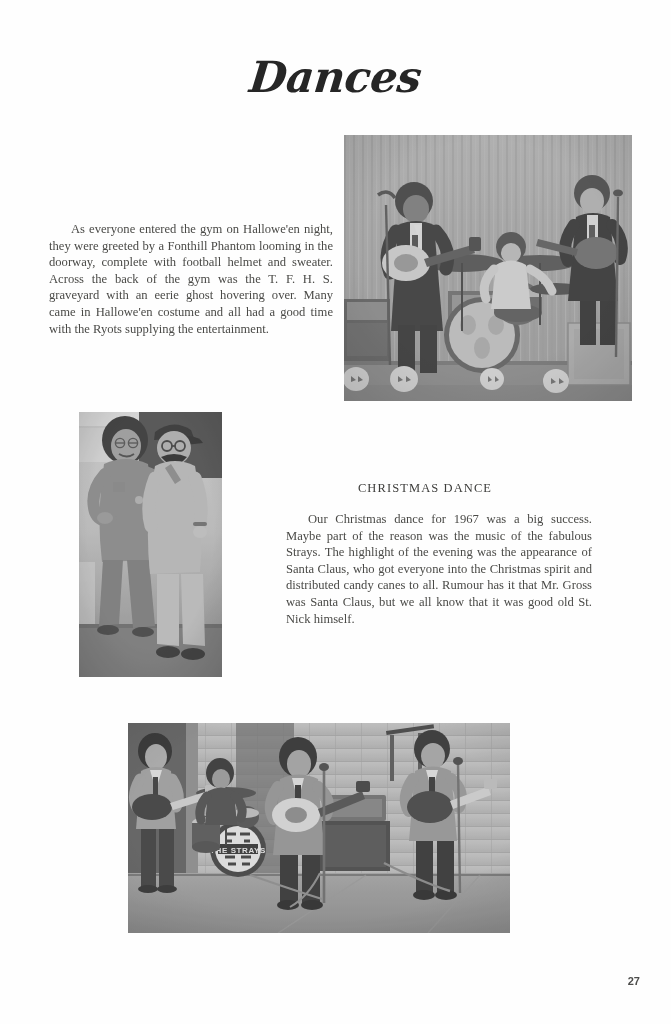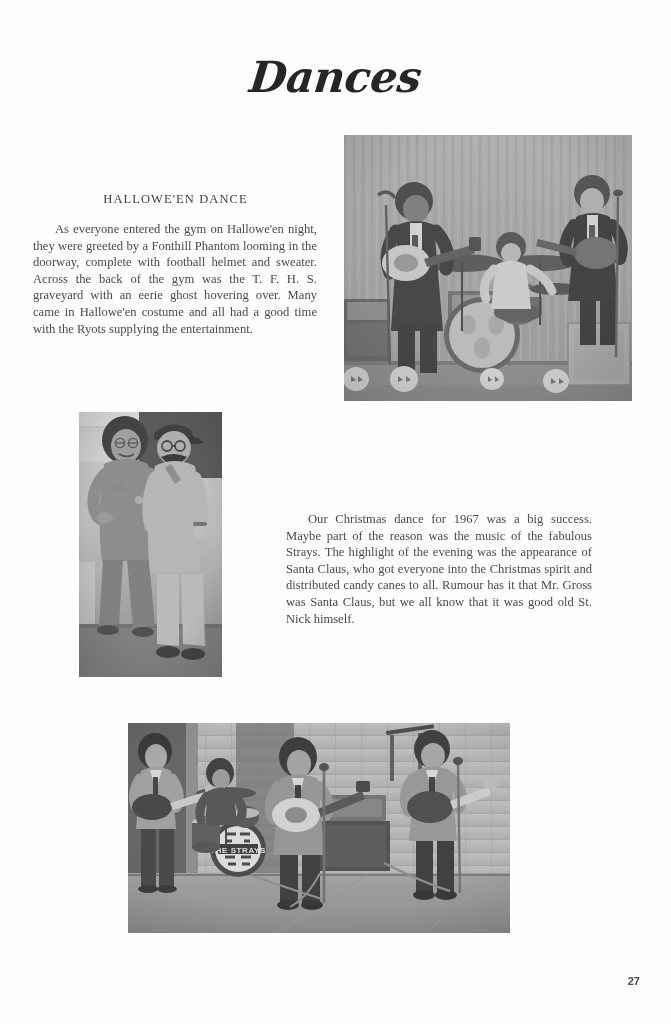--- a/index.html
+++ b/index.html
@@ -51,21 +51,21 @@
   .body-text {
     position: absolute;
     font-family: "Liberation Serif", "DejaVu Serif", serif;
     font-size: 12.6px;
     line-height: 16.6px;
     color: #4a4a47;
     text-align: justify;
     text-justify: inter-word;
   }
   .body-text .para { margin: 0; text-indent: 22px; }
-  #halloween-text { left: 33px; top: 221px; width: 284px; }
+  #halloween-text { left: 49px; top: 221px; width: 284px; }
   #christmas-text { left: 286px; top: 511px; width: 306px; }
 
   
   .photo {
     position: absolute;
     overflow: hidden;
     background: #9a9a98;
     filter: grayscale(100%) contrast(0.92);
   }
   .photo svg { display: block; width: 100%; height: 100%; }
@@ -195,21 +195,20 @@
         <path d="M54 241 l5 4 l-5 2z M62 241 l5 4 l-5 2z M54 250 q6 5 12 0 q-6 5 -12 0z"></path>
         <path d="M144 241 l4 4 l-4 2z M151 241 l4 4 l-4 2z M144 250 q5 4 10 0 q-5 4 -10 0z"></path>
         <path d="M207 243 l5 4 l-5 2z M215 243 l5 4 l-5 2z M207 252 q6 4 12 0 q-6 4 -12 0z"></path>
       </g>
 
       <rect width="288" height="266" fill="url(#vign)"></rect>
       <rect width="288" height="266" fill="#9d9d98" opacity="0.16"></rect>
     </svg>
   </div>
 
-  <div class="section-heading" id="halloween-heading">HALLOWE'EN DANCE</div>
   <div class="body-text" id="halloween-text">
     <p class="para">As everyone entered the gym on Hallowe'en night, they were greeted by a Fonthill Phantom looming in the doorway, complete with football helmet and sweater. Across the back of the gym was the T. F. H. S. graveyard with an eerie ghost hovering over. Many came in Hallowe'en costume and all had a good time with the Ryots supplying the entertainment.</p>
   </div>
 
   <div class="photo" id="photo-costumed-couple" style="left:79px; top:412px; width:143px; height:265px;">
     <svg viewBox="0 0 143 265" preserveAspectRatio="none" aria-hidden="true">
       <defs>
         <linearGradient id="roomBg" x1="0" y1="0" x2="0" y2="1">
           <stop offset="0" stop-color="#d8d8d4"></stop>
           <stop offset="0.45" stop-color="#c4c4c0"></stop>
@@ -280,20 +279,21 @@
       <path d="M102 162 l22 0 l2 72 l-22 -2 z" fill="#c4c4be"></path>
 
       <ellipse cx="89" cy="240" rx="12" ry="6" fill="#2e2e2b"></ellipse>
       <ellipse cx="114" cy="242" rx="12" ry="6" fill="#2e2e2b"></ellipse>
 
       <rect width="143" height="265" fill="url(#vign2)"></rect>
       <rect width="143" height="265" fill="#a0a09b" opacity="0.14"></rect>
     </svg>
   </div>
 
+  <div class="section-heading" id="christmas-heading">CHRISTMAS DANCE</div>
   <div class="body-text" id="christmas-text">
     <p class="para">Our Christmas dance for 1967 was a big success. Maybe part of the reason was the music of the fabulous Strays. The highlight of the evening was the appearance of Santa Claus, who got everyone into the Christmas spirit and distributed candy canes to all. Rumour has it that Mr. Gross was Santa Claus, but we all know that it was good old St. Nick himself.</p>
   </div>
 
   <div class="photo" id="photo-strays-band" style="left:128px; top:723px; width:382px; height:210px;">
     <svg viewBox="0 0 382 210" preserveAspectRatio="none" aria-hidden="true">
       <defs>
         <linearGradient id="gymWall" x1="0" y1="0" x2="0" y2="1">
           <stop offset="0" stop-color="#c9c9c5"></stop>
           <stop offset="1" stop-color="#b4b4b0"></stop>

